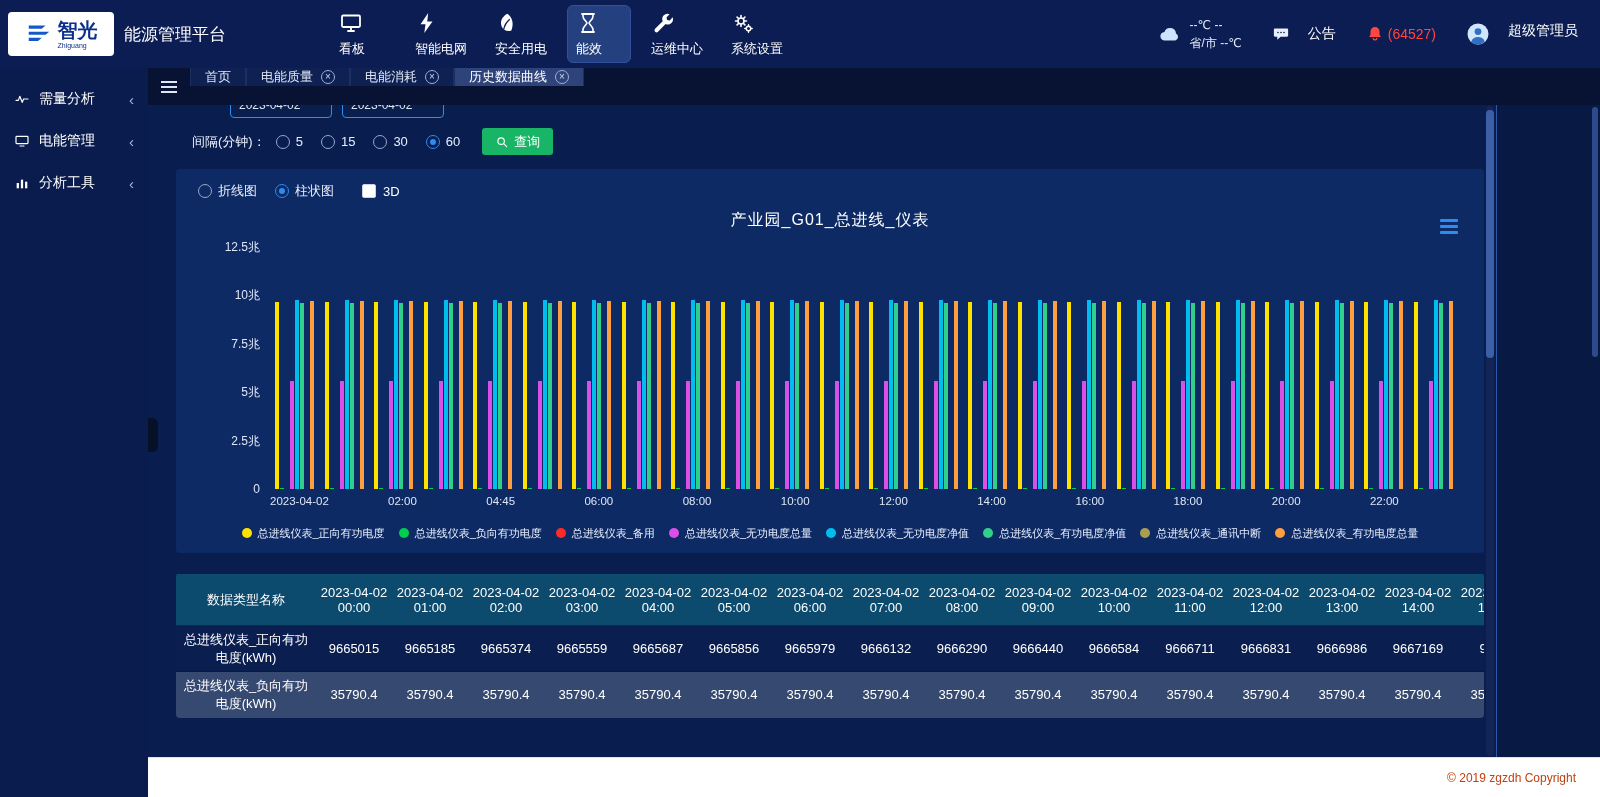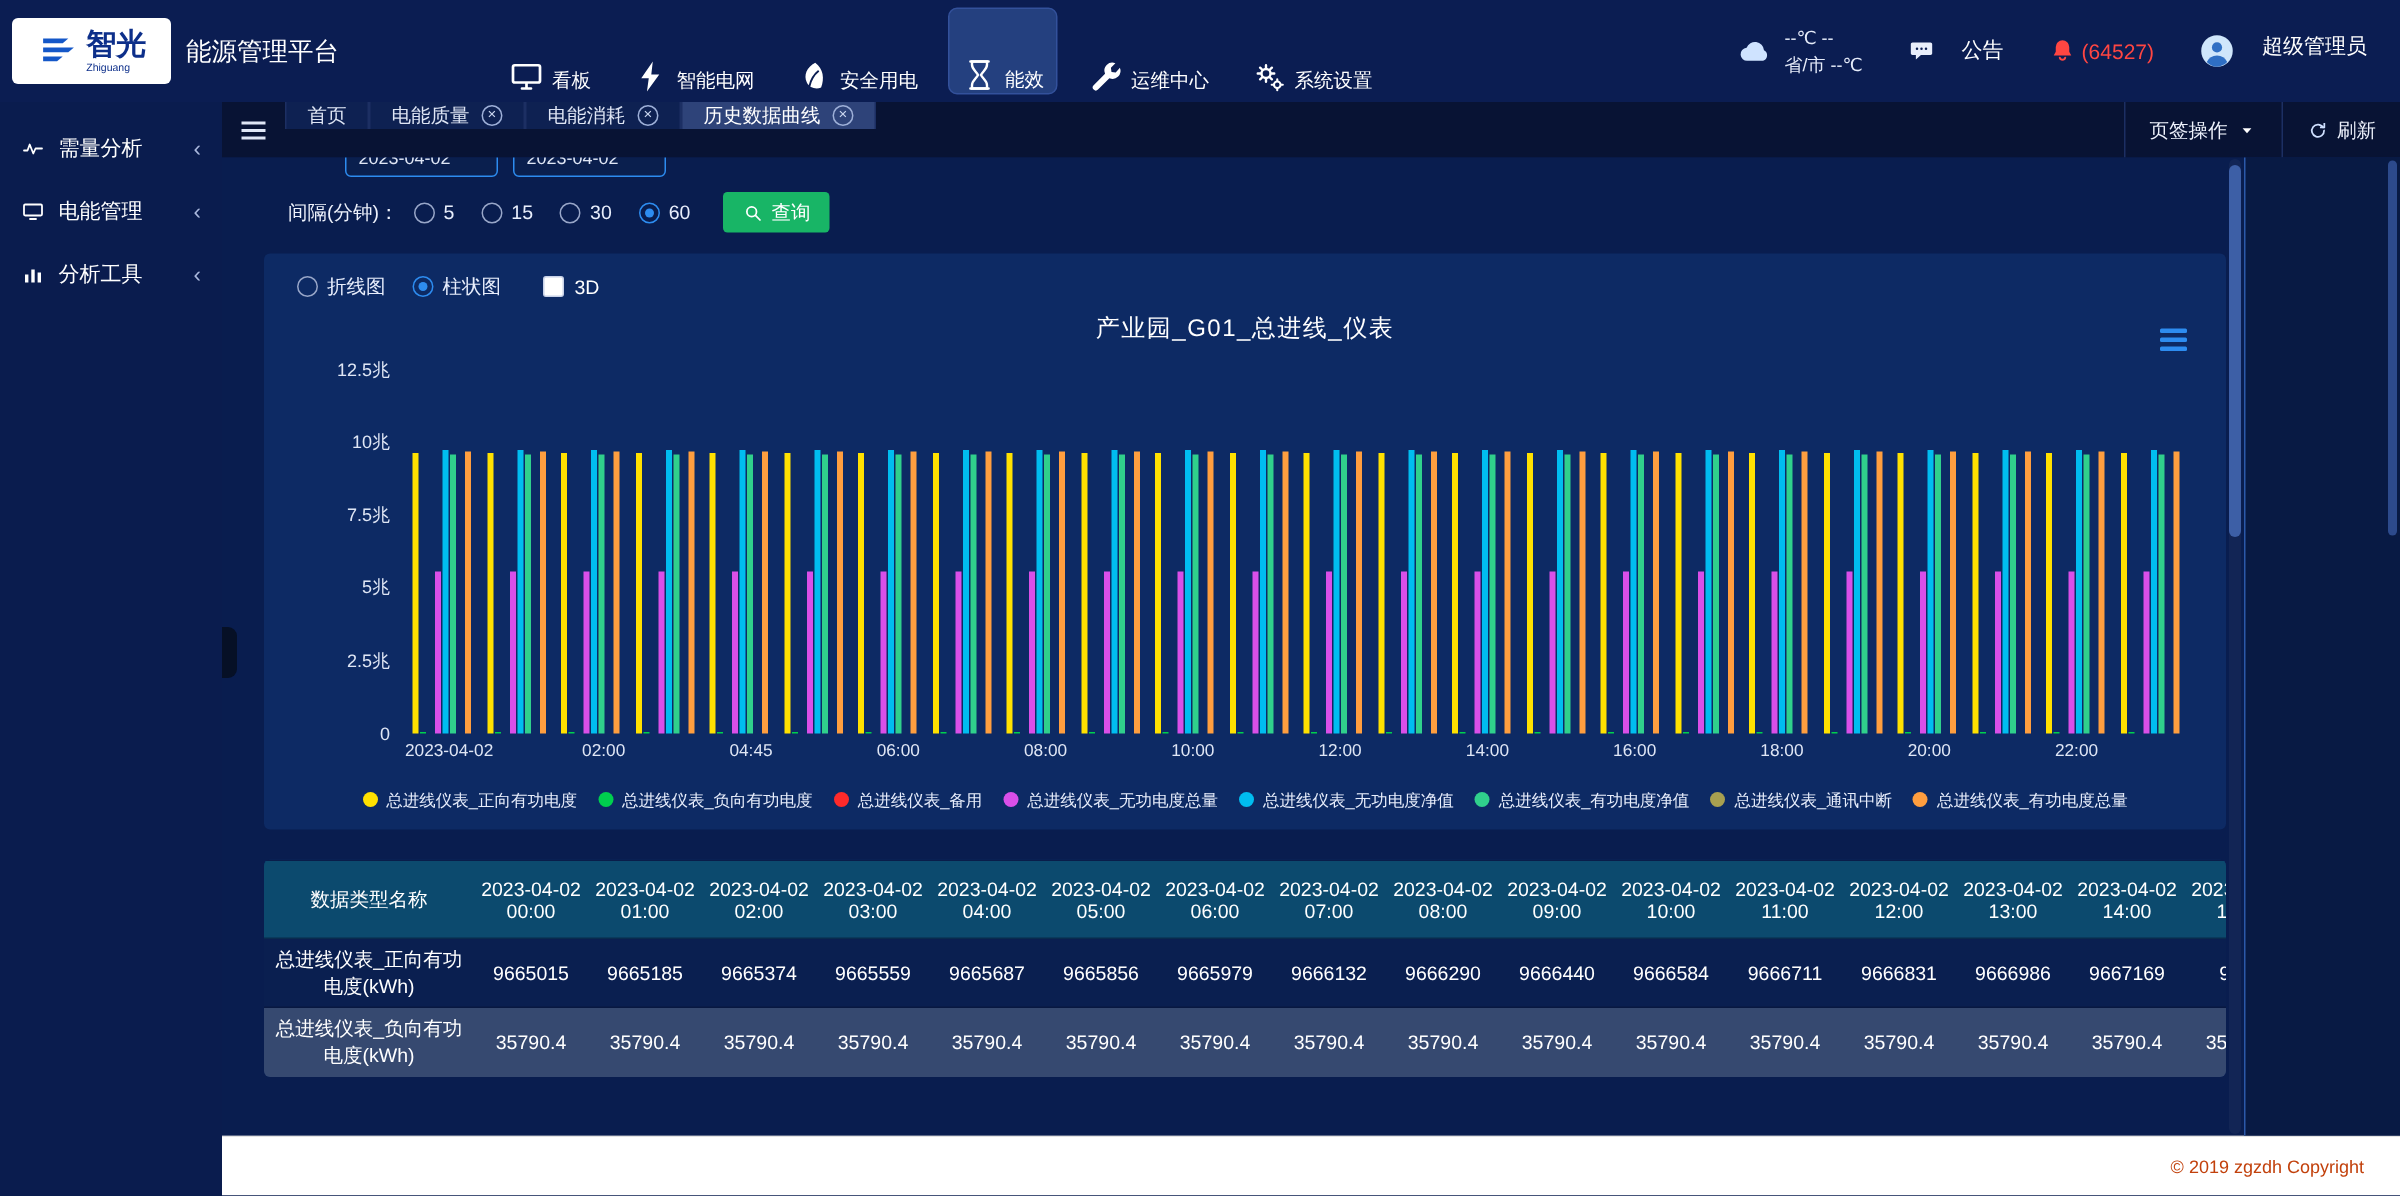--- a/index.html
+++ b/index.html
@@ -8,21 +8,21 @@
   .app{width:1600px;height:797px;display:flex;flex-direction:column}
 
   
   .topbar{height:68px;flex:0 0 68px;background:#0b1d52;display:flex;align-items:center;position:relative;z-index:5}
   .logo-box{width:106px;height:44px;background:#fff;border-radius:4px;margin-left:8px;display:flex;align-items:center;justify-content:center;gap:5px;cursor:pointer}
   .logo-texts{display:flex;flex-direction:column;line-height:1}
   .logo-text{color:#0d2f8a;font-weight:bold;font-size:20px}
   .logo-sub{font-size:7px;color:#0d2f8a;margin-top:2px}
   .app-title{font-size:17px;margin-left:10px;white-space:nowrap;color:#fff}
   .main-nav{display:flex;margin-left:105px;gap:12px;align-items:center}
-  .nav-item{min-width:64px;height:58px;padding:0 8px;display:flex;flex-direction:row;align-items:flex-end;justify-content:center;gap:5px;border-radius:6px;cursor:pointer}
+  .nav-item{min-width:64px;height:58px;padding:0 8px;display:flex;flex-direction:column;align-items:flex-start;justify-content:center;gap:5px;border-radius:6px;cursor:pointer}
   .nav-item.active{background:#24407f;border:1px solid #33519b}
   .nav-label{font-size:13px;white-space:nowrap}
   .topbar-right{margin-left:auto;display:flex;align-items:center;gap:30px;padding-right:22px}
   .weather{display:flex;align-items:center;gap:8px}
   .weather-lines{display:flex;flex-direction:column;font-size:12px;line-height:1.5;color:#e6ecfa;white-space:nowrap}
   .announce,.user{display:flex;align-items:flex-start;gap:18px;font-size:14px;cursor:pointer;white-space:nowrap}
   .alarm{display:flex;align-items:center;gap:4px;font-size:14px;color:#ff4642;cursor:pointer;white-space:nowrap}
 
   
   .body-row{flex:1;display:flex;min-height:0;position:relative}
@@ -284,39 +284,20 @@
             </div>
             <div class="tab">
               <span class="tab-label">电能消耗</span>
               <span class="tab-close">×</span>
             </div>
             <div class="tab active">
               <span class="tab-label">历史数据曲线</span>
               <span class="tab-close">×</span>
             </div>
           </div>
-        <div class="tab-actions">
-          <div class="tab-op">
-            <span>页签操作</span>
-            <span class="icon icon-xs">
-                <svg viewBox="0 0 24 24" width="100%" height="100%" fill="none" xmlns="http://www.w3.org/2000/svg">
-                  <path d="M7 9.5l5 5.5 5-5.5z" fill="#fff"></path>
-                </svg>
-              </span>
-          </div>
-          <div class="refresh-btn">
-            <span class="icon icon-xs">
-                <svg viewBox="0 0 24 24" width="100%" height="100%" fill="none" xmlns="http://www.w3.org/2000/svg">
-                  <path d="M18.4 8.5A7 7 0 1 0 19.5 12" stroke="#cfe0ff" stroke-width="2" stroke-linecap="round"></path>
-                  <path d="M19.8 3.5v5h-5" stroke="#cfe0ff" stroke-width="2" stroke-linejoin="round"></path>
-                </svg>
-              </span>
-            <span>刷新</span>
-          </div>
-        </div>
       </div>
 
       <div class="content">
         <div class="content-inner">
 
           <div class="date-row">
             <div class="date-input">2023-04-02</div>
             <div class="date-input">2023-04-02</div>
           </div>
 

